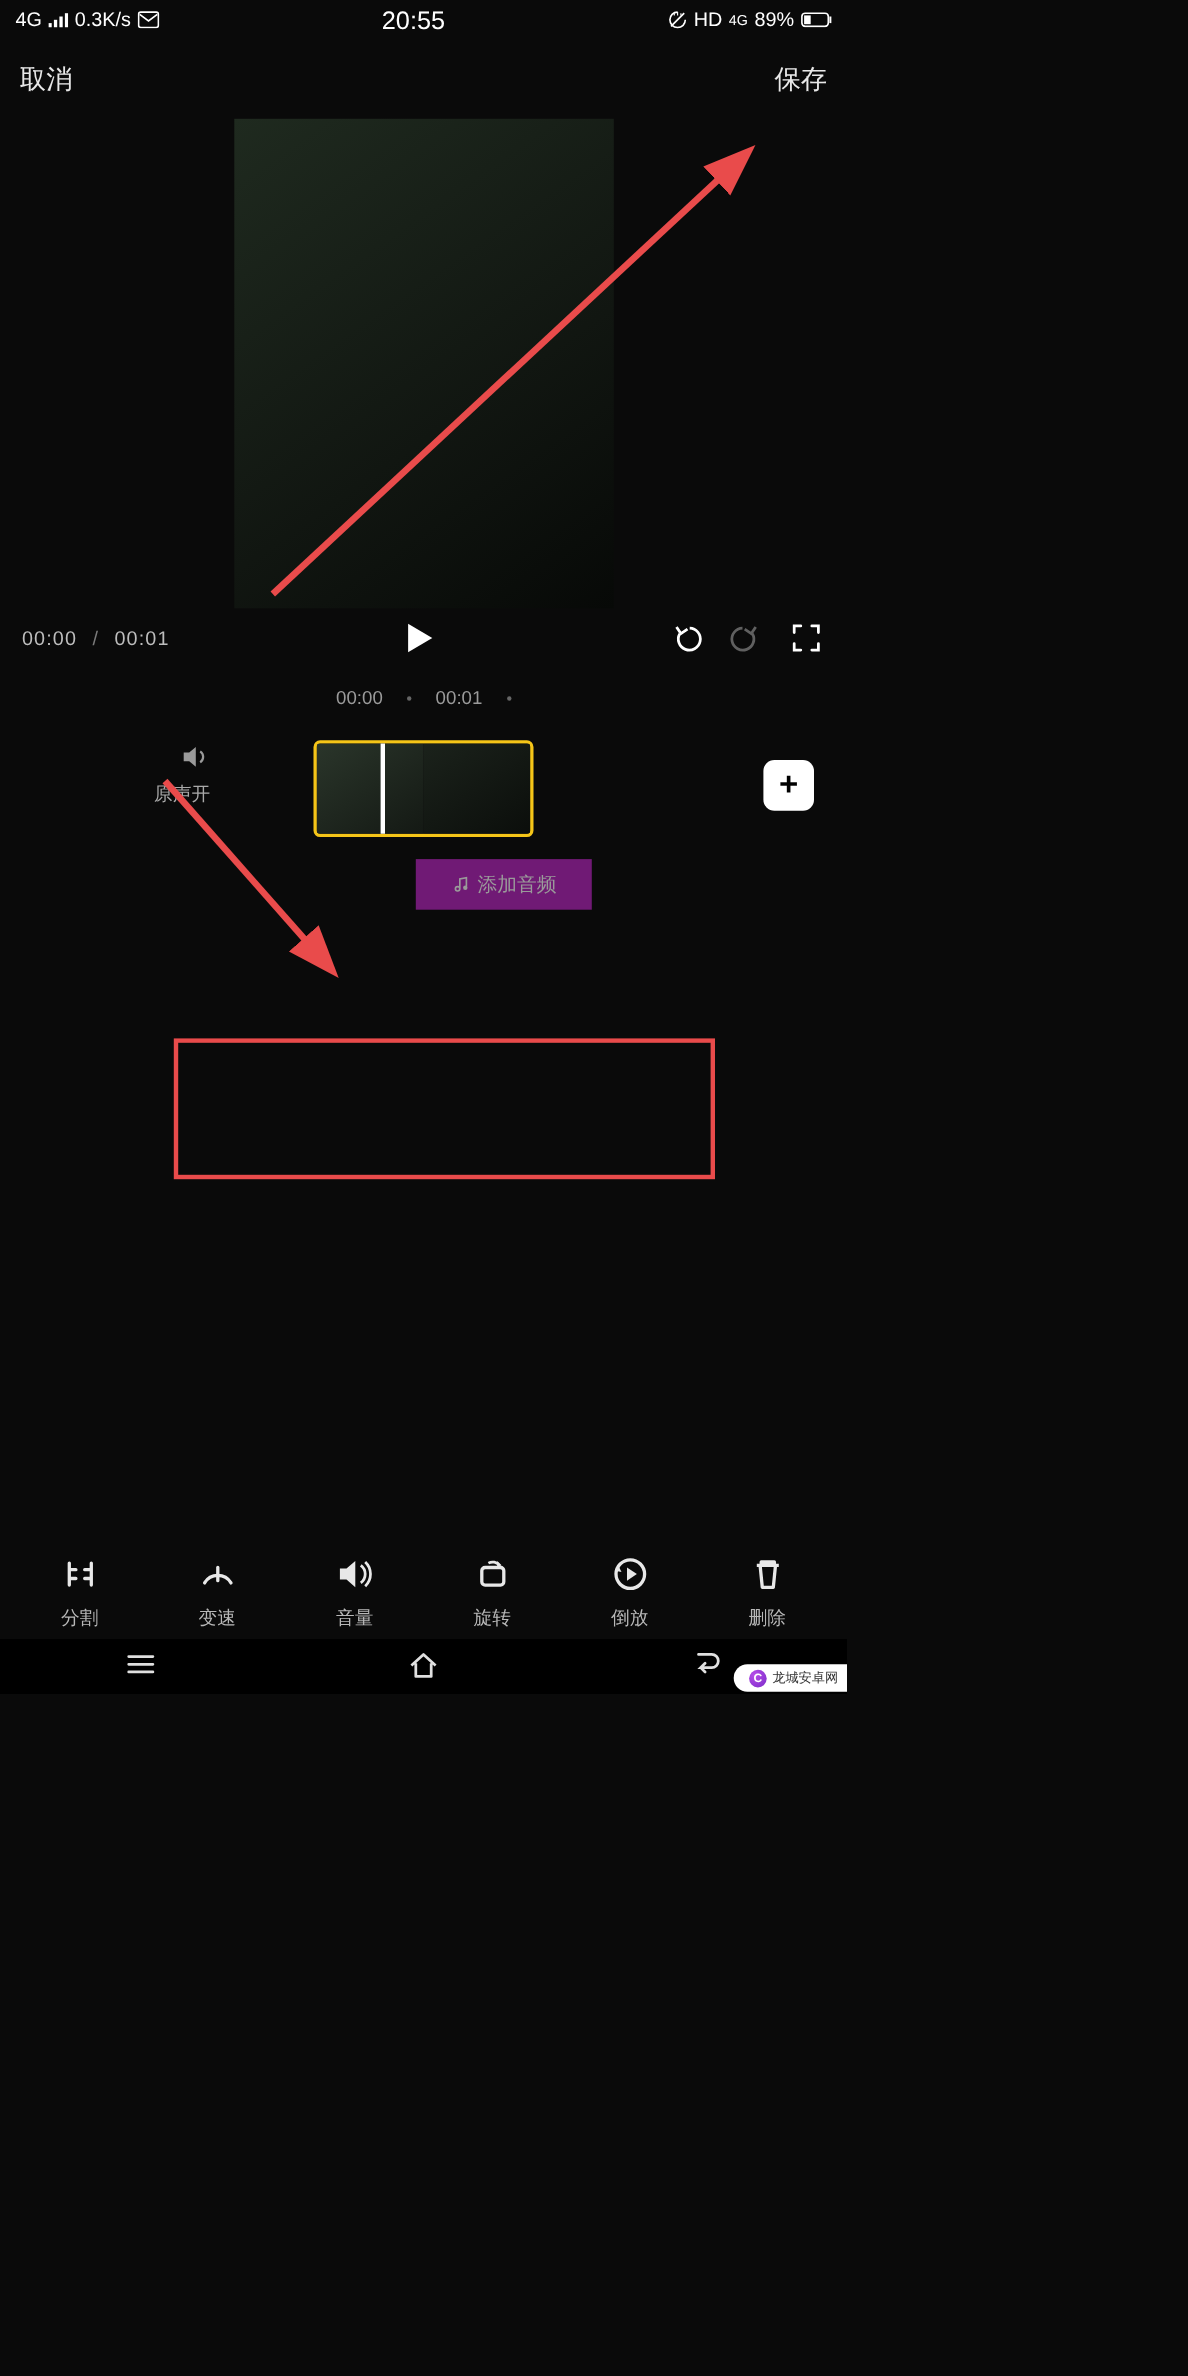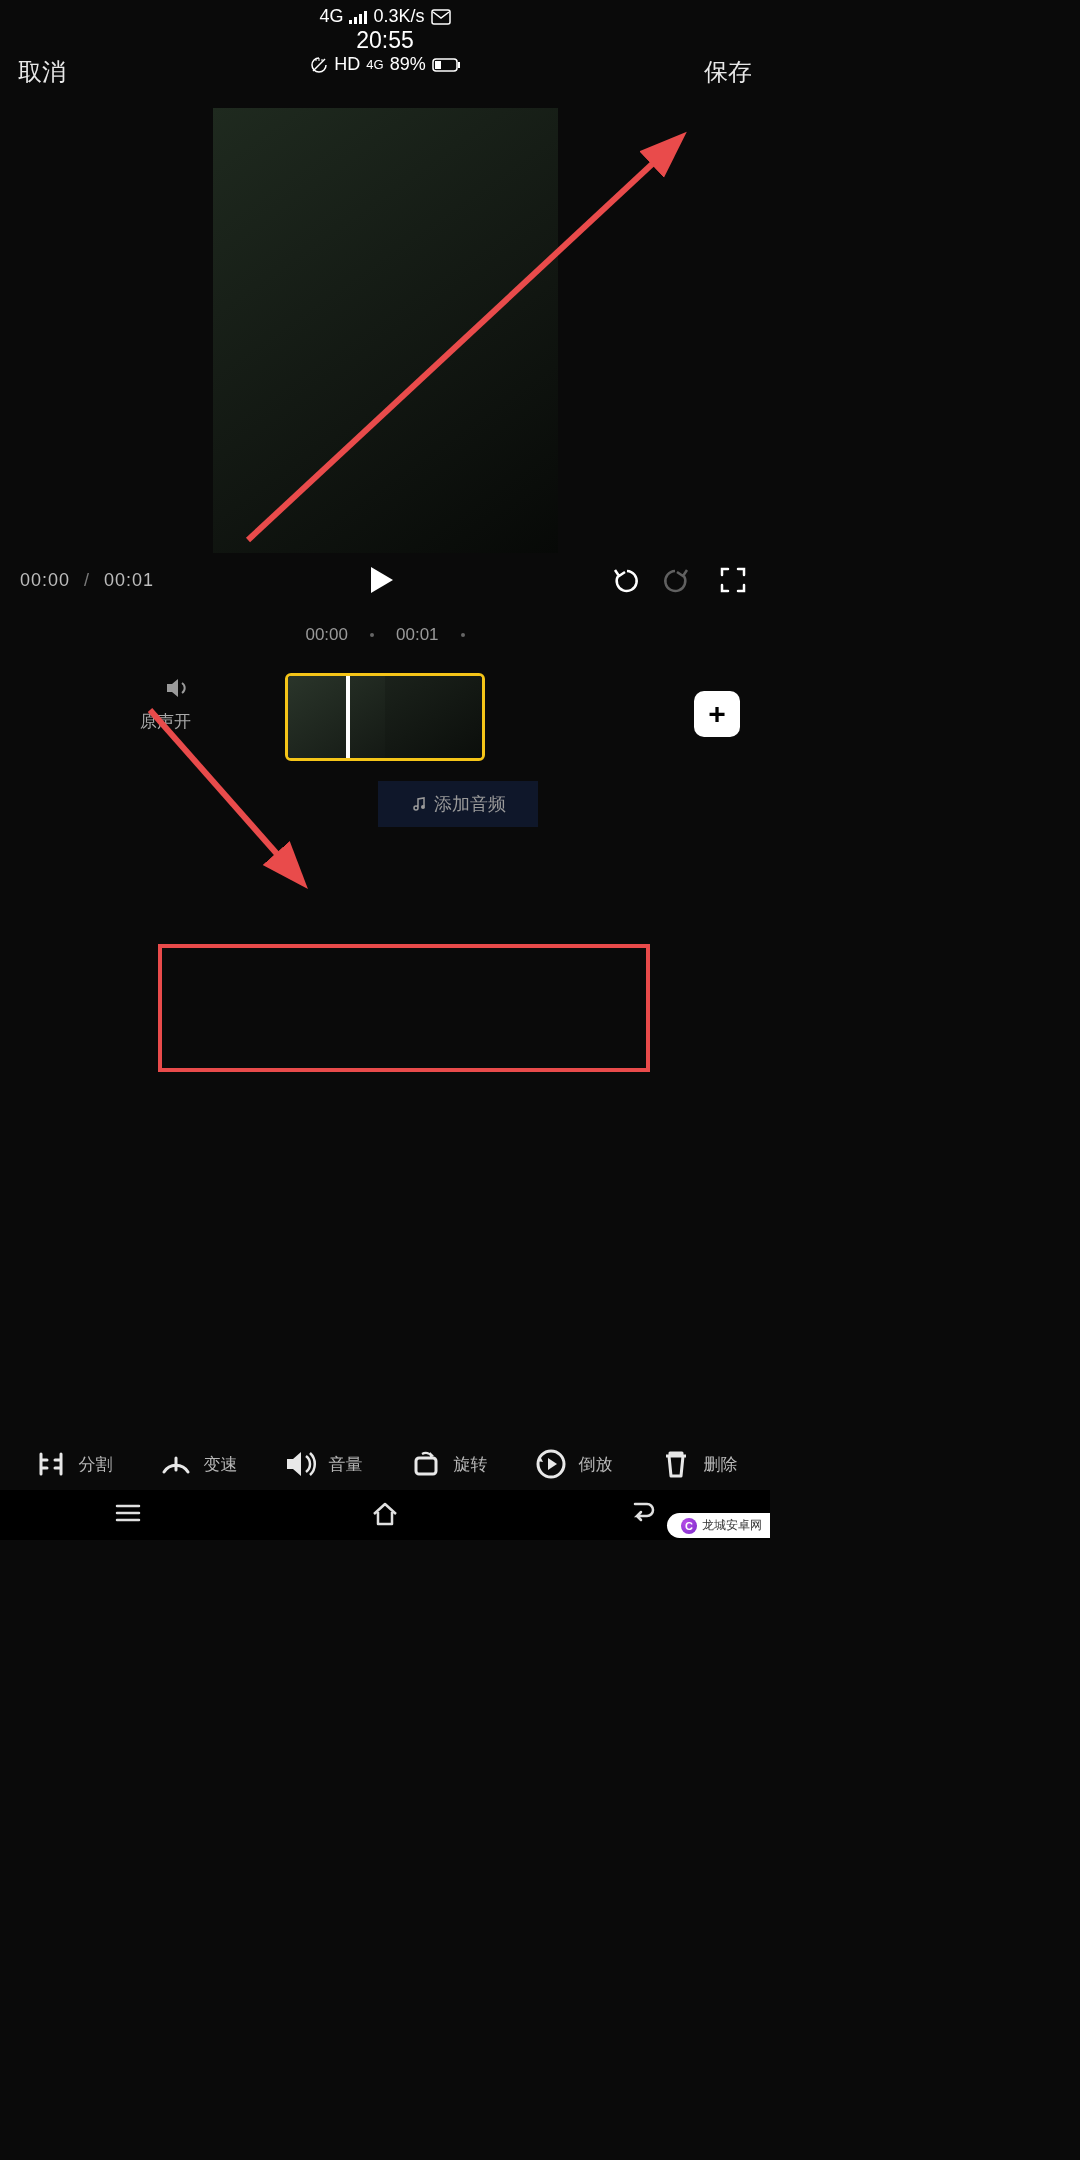--- a/index.html
+++ b/index.html
@@ -12,21 +12,20 @@
       position: relative;
       overflow: hidden;
     }
     .status-bar {
       display: flex;
       justify-content: space-between;
       align-items: center;
       padding: 6px 14px;
       font-size: 18px;
       height: 36px;
-      flex-direction: column;
     }
     .status-left, .status-right { display: flex; align-items: center; gap: 6px; }
     .status-center { font-size: 23px; font-weight: 500; }
     .topbar {
       display: flex;
       justify-content: space-between;
       padding: 20px 18px 10px;
       font-size: 24px;
       align-items: flex-end;
     }
@@ -102,21 +101,21 @@
       width:10px; height:10px; background:#fff; border-radius:50%;
     }
     .add-btn {
       position:absolute; right:30px; top:24px;
       width:46px; height:46px; background:#fff; color:#000;
       border-radius:10px; display:flex; align-items:center; justify-content:center;
       font-size:30px; font-weight:600;
     }
     .add-audio {
       display:flex; align-items:center; justify-content:center;
-      gap:8px; width:160px; height:46px; background:#0f172a;
+      gap:8px; width:160px; height:46px; background:#701a75;
       color:#9a9a9a; font-size:18px;
       margin: 14px auto 0 auto; margin-left: 378px;
     }
     .annot-arrow-1 {
       position:absolute; left:228px; top:120px;
       width:490px; height:430px; pointer-events:none;
     }
     .annot-arrow-2 {
       position:absolute; left:130px; top:690px;
       width:200px; height:210px; pointer-events:none;
@@ -125,21 +124,21 @@
       position:absolute; left:158px; top:944px;
       width:492px; height:128px;
       border:4px solid #e94b4b; pointer-events:none;
     }
     .tools-row {
       position:absolute; bottom:58px; left:0; right:0;
       display:flex; justify-content:space-around;
       padding:0 10px;
     }
     .tool {
-      display:flex; flex-direction:row; align-items:center; gap:10px;
+      display:flex; flex-direction:column; align-items:center; gap:10px;
       color:#b8b8b8; font-size:17px;
     }
     .tool svg { width:36px; height:36px; }
     .nav-bar {
       position:absolute; bottom:0; left:0; right:0; height:50px;
       display:flex; justify-content:space-around; align-items:center;
       background:#000;
     }
     .nav-bar svg { width:34px; height:34px; }
     .watermark {

